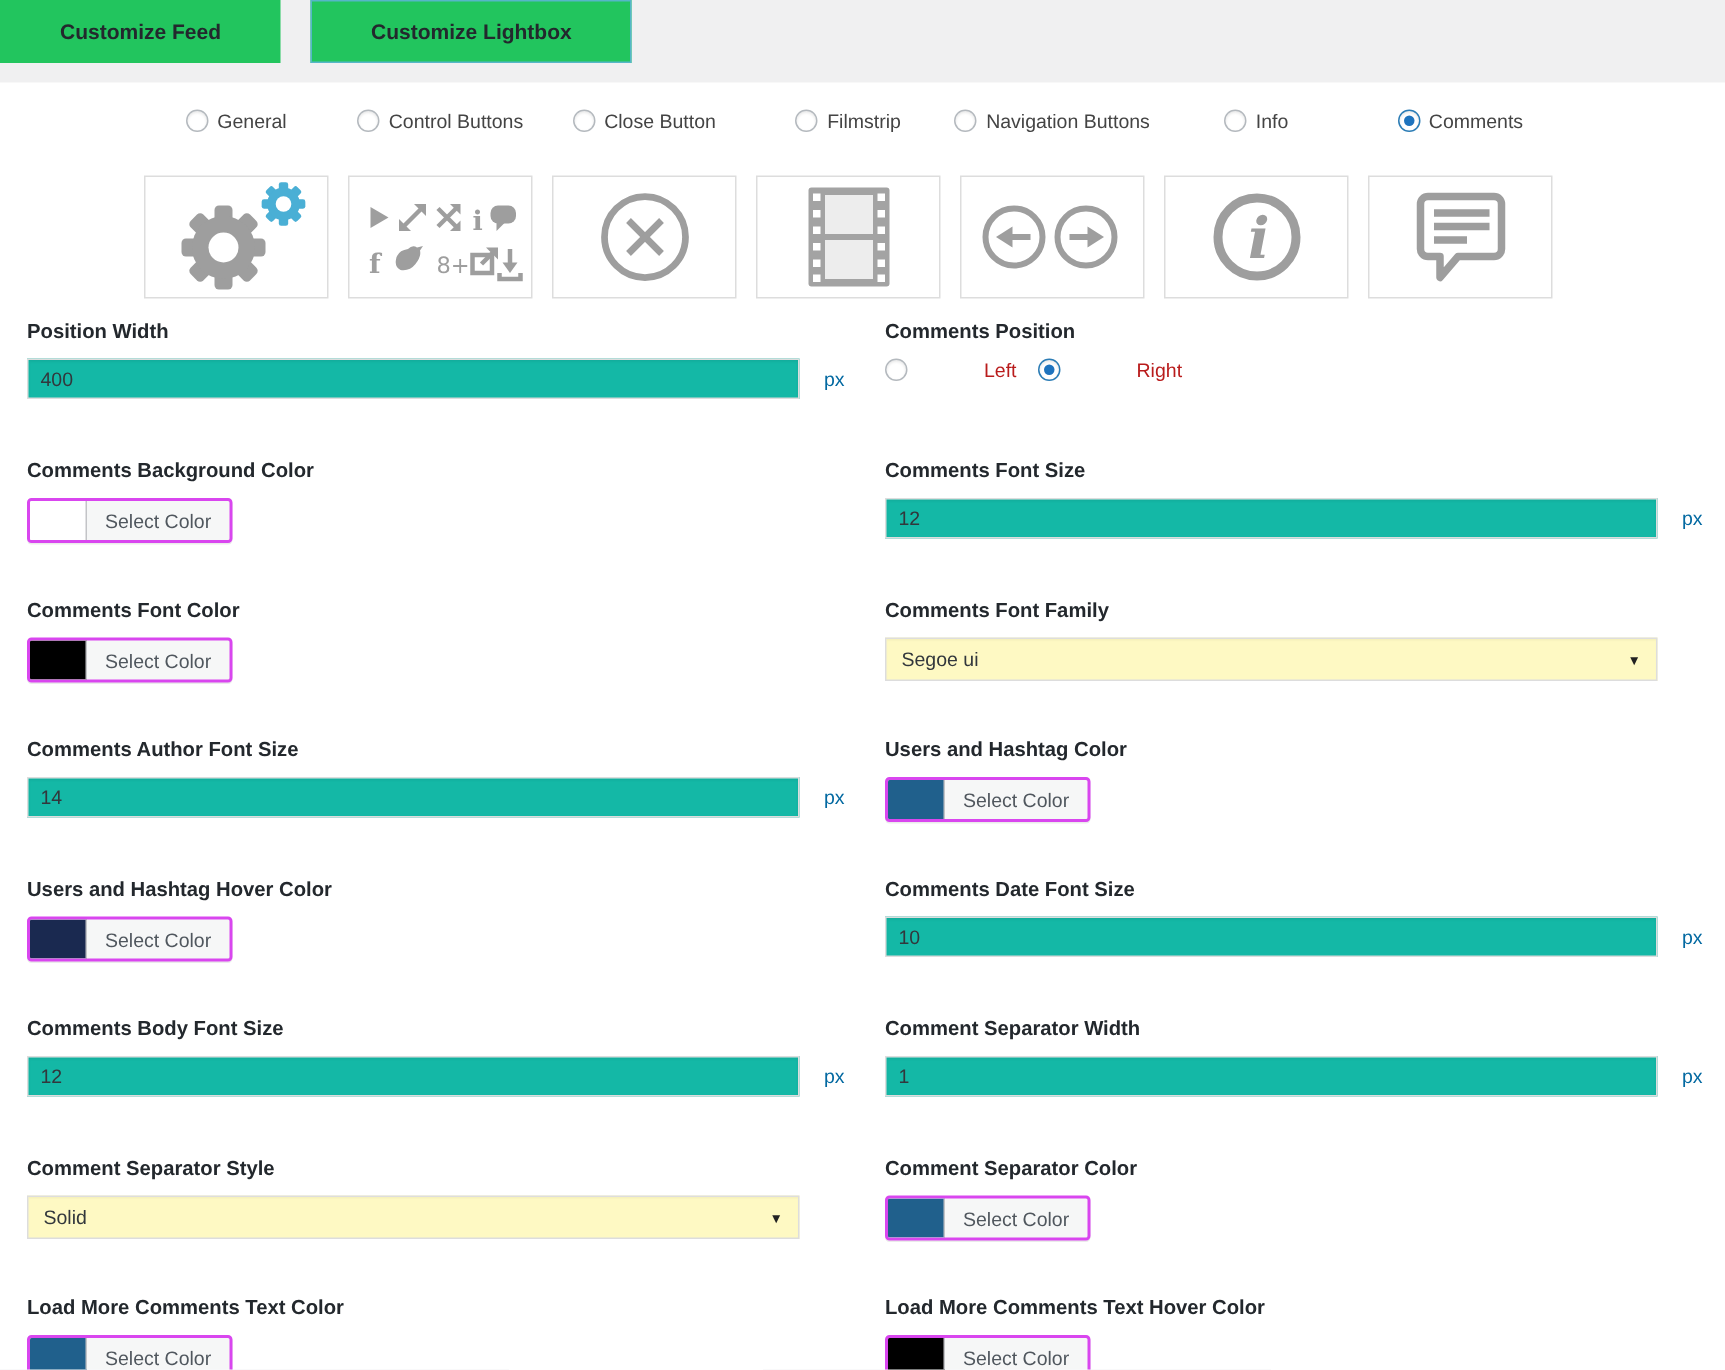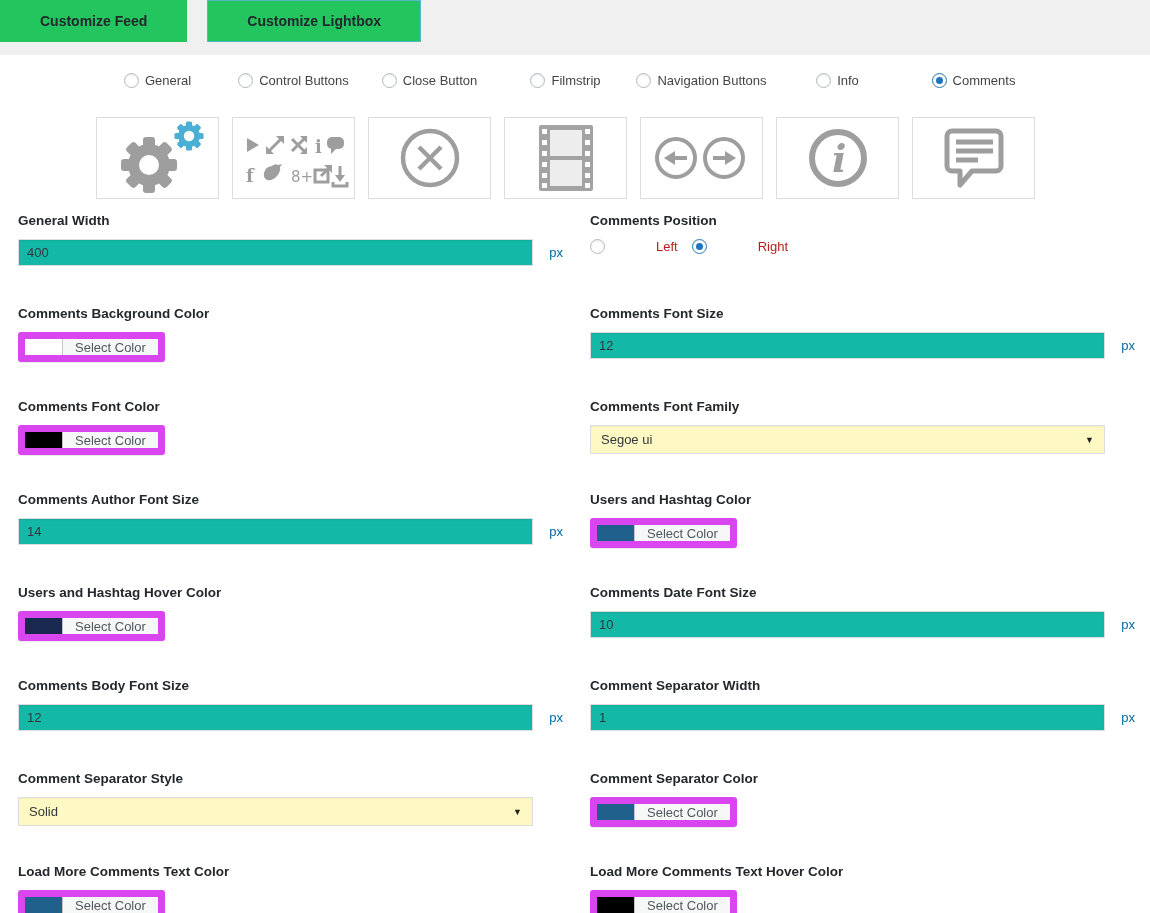--- a/index.html
+++ b/index.html
@@ -36,21 +36,21 @@
                 color:#32373c; font-family:"Liberation Sans", sans-serif; box-shadow:inset 0 1px 2px rgba(0,0,0,.07); outline:none; }
   .px { width:30px; text-align:right; font-size:13px; color:#0369a1; }
 
   
   .select { flex:1; height:29px; border:1px solid #ddd; background:#fef9c3; display:flex; align-items:center;
             padding:0 10px; font-size:13px; color:#32373c; cursor:pointer; box-shadow:inset 0 1px 1px rgba(0,0,0,.04); }
   .select .sel-value { flex:1; }
   .select .arrow { font-size:9px; color:#222; }
 
   
-  .wp-picker { display:inline-flex; align-items:stretch; height:30px; border:7px solid #d946ef; border-radius:3px;
+  .wp-picker { display:inline-flex; align-items:stretch; height:30px; border:2px solid #d946ef; border-radius:3px;
                background:#f6f7f7; box-shadow:0 1px 0 rgba(0,0,0,.08); cursor:pointer; overflow:hidden; }
   .swatch { width:38px; border-right:1px solid #c3c4c7; }
   .picker-label { display:flex; align-items:center; padding:0 12px; font-size:13px; color:#50575e; }
 
   
   .pos-radios { display:flex; align-items:center; gap:6px; margin-top:5px; }
   .pos-radios .opt-label { font-size:13px; color:#b91c1c; margin-right:8px;margin-left:45px; }
 
   svg { display:block; }
 </style>
@@ -237,21 +237,21 @@
           </svg>
         </span>
       </div>
     </div>
 
   </div>
 
   <div class="formgrid">
 
     <div class="cell">
-      <div class="field-label">General Width</div>
+      <div class="field-label">Position Width</div>
       <div class="control-row">
         <input class="text-input" type="text" value="400" style="">
         <span class="px">px</span>
       </div>
     </div>
 
     <div class="cell">
       <div class="field-label">Comments Position</div>
       <div class="pos-radios">
         <span class="radio"></span>

